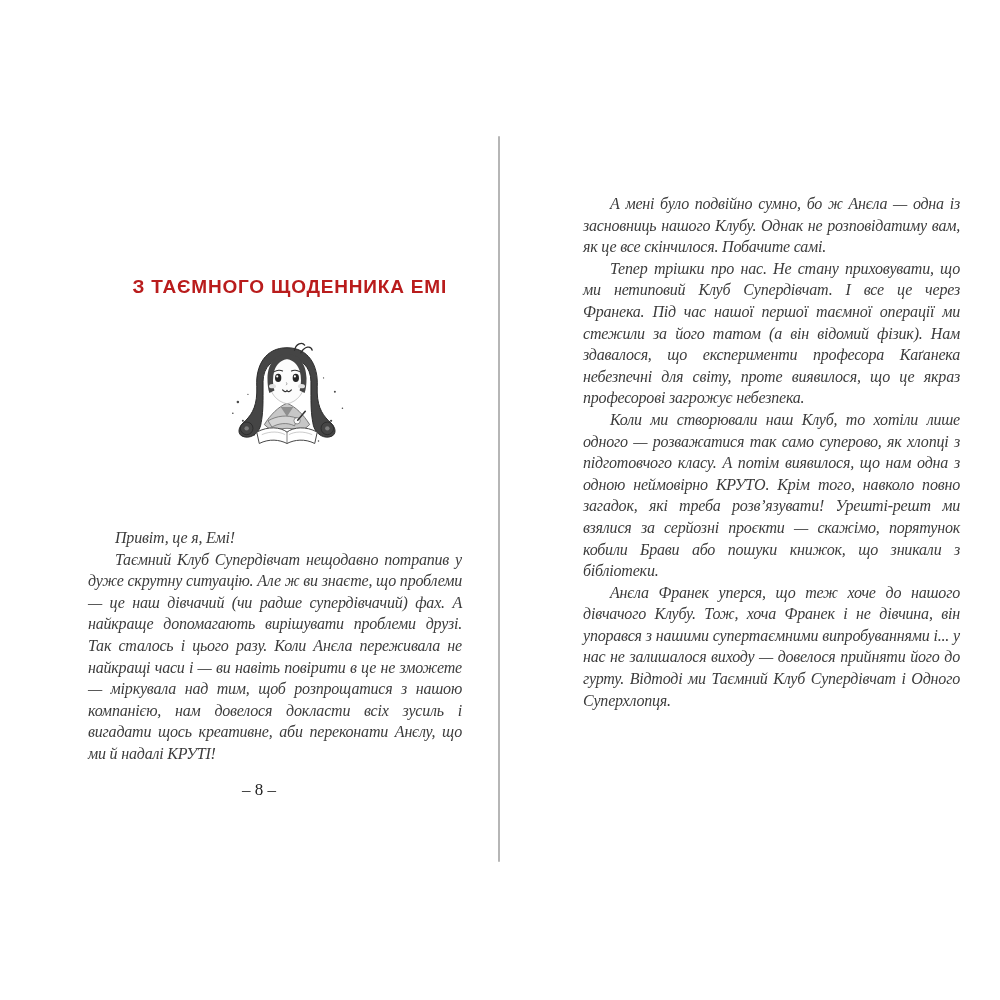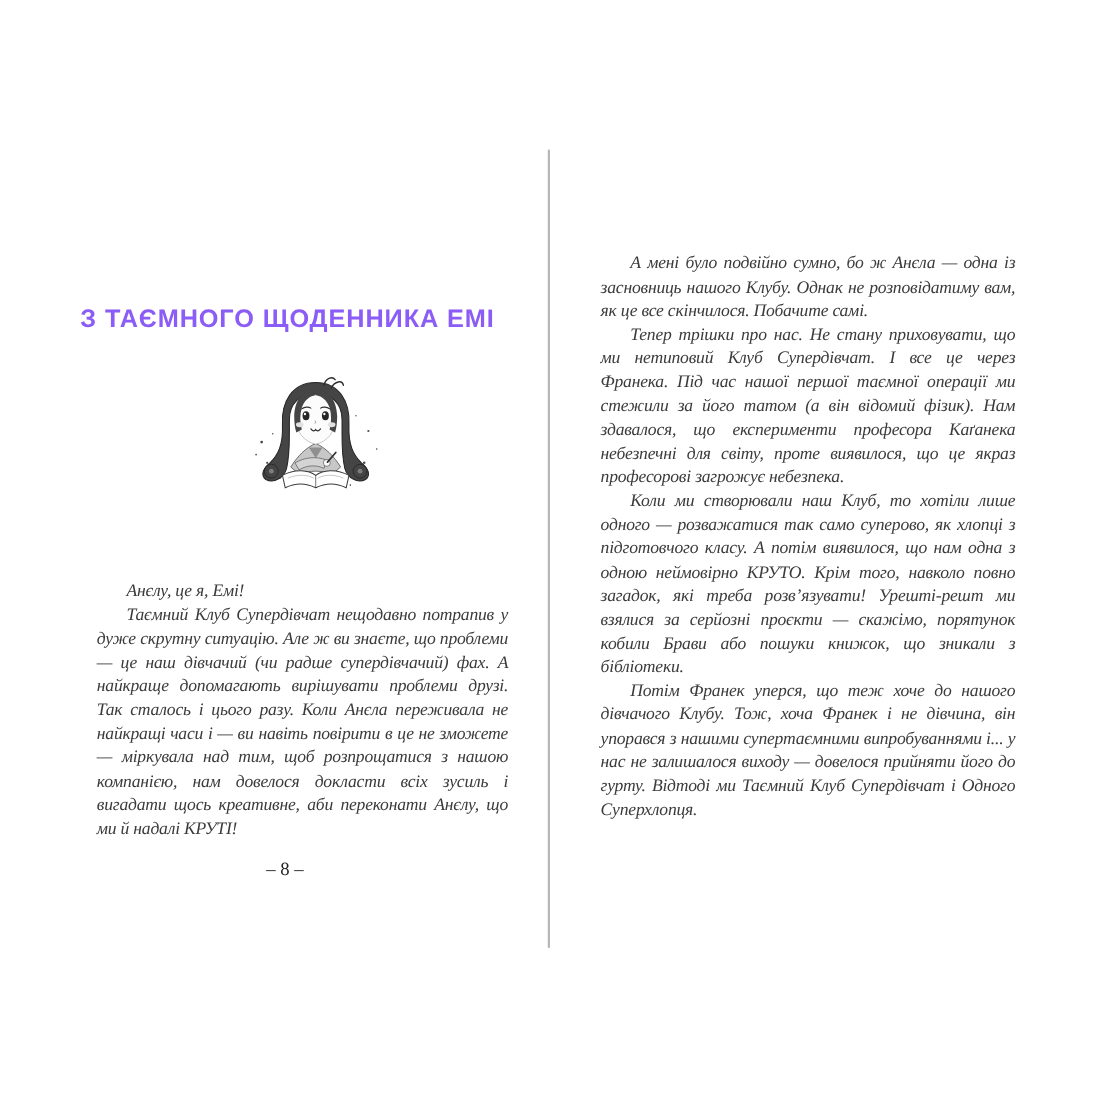--- a/index.html
+++ b/index.html
@@ -6,28 +6,28 @@
   body {
     width:1000px; height:1000px; position:relative; overflow:hidden;
     background:#ffffff;
     font-family:"Liberation Serif", serif;
   }
   .divider {
     position:absolute; left:498px; top:136px; width:2px; height:726px;
     background:#b6b6b6; border-radius:1px;
   }
   .left-col  { position:absolute; left:88px;  top:0;     width:374px; height:1000px; }
-  .right-col { position:absolute; left:546px; top:193px; width:377px;margin-top:36px; }
+  .right-col { position:absolute; left:583px; top:193px; width:377px; }
 
   .chapter-title {
     position:absolute; top:276px; left:-15px; width:374px;
     text-align:right;
     font-family:"Liberation Sans", sans-serif;
-    font-weight:bold; font-size:23px; letter-spacing:0.8px;
-    color:#8b5cf6; white-space:nowrap;
+    font-weight:bold; font-size:19px; letter-spacing:0.8px;
+    color:#b91c1c; white-space:nowrap;
   }
   .illustration-wrap {
     position:absolute; top:340px; left:12px; width:374px;
     display:flex; justify-content:center;
   }
   .left-text { position:absolute; top:527px; left:0; width:374px; }
 
   p.body {
     margin:0; text-indent:27px; text-align:justify;
     font-style:italic; font-size:16px; line-height:21.6px;
@@ -97,25 +97,25 @@
 
       <ellipse cx="77" cy="73" rx="5.5" ry="3.5" fill="#e0e0e0"></ellipse>
       <ellipse cx="123" cy="73" rx="5.5" ry="3.5" fill="#e0e0e0"></ellipse>
 
       <path d="M99,67 q2.5,3 -0.5,4.5" fill="none" stroke="#777777" stroke-width="1"></path>
       <path d="M93,79 Q97,84 100,80 Q103,84 107,79" fill="none" stroke="#2e2e2e" stroke-width="1.8" stroke-linecap="round"></path>
     </svg>
   </div>
 
   <div class="left-text">
-    <p class="body">Анєлу, це я, Емі!</p>
+    <p class="body">Привіт, це я, Емі!</p>
     <p class="body">Таємний Клуб Супердівчат нещодавно потрапив у дуже скрутну ситуацію. Але ж ви знаєте, що проблеми — це наш дівчачий (чи радше супердівчачий) фах. А найкраще допомагають вирішувати проблеми друзі. Так сталось і цього разу. Коли Анєла переживала не найкращі часи і — ви навіть повірити в це не зможете — міркувала над тим, щоб розпрощатися з нашою компанією, нам довелося докласти всіх зусиль і вигадати щось креативне, аби переконати Анєлу, що ми й надалі КРУТІ!</p>
   </div>
 
   <div class="pageno">– 8 –</div>
 </div>
 
 <div class="right-col">
   <p class="body">А мені було подвійно сумно, бо ж Анєла — одна із засновниць нашого Клубу. Однак не розповідатиму вам, як це все скінчилося. Побачите самі.</p>
   <p class="body">Тепер трішки про нас. Не стану приховувати, що ми нетиповий Клуб Супердівчат. І все це через Франека. Під час нашої першої таємної операції ми стежили за його татом (а він відомий фізик). Нам здавалося, що експерименти професора Каґанека небезпечні для світу, проте виявилося, що це якраз професорові загрожує небезпека.</p>
   <p class="body">Коли ми створювали наш Клуб, то хотіли лише одного — розважатися так само суперово, як хлопці з підготовчого класу. А потім виявилося, що нам одна з одною неймовірно КРУТО. Крім того, навколо повно загадок, які треба розв’язувати! Урешті-решт ми взялися за серйозні проєкти — скажімо, порятунок кобили Брави або пошуки книжок, що зникали з бібліотеки.</p>
-  <p class="body">Потім Франек уперся, що теж хоче до нашого дівчачого Клубу. Тож, хоча Франек і не дівчина, він упорався з нашими супертаємними випробуваннями і... у нас не залишалося виходу — довелося прийняти його до гурту. Відтоді ми Таємний Клуб Супердівчат і Одного Суперхлопця.</p>
+  <p class="body">Анєла Франек уперся, що теж хоче до нашого дівчачого Клубу. Тож, хоча Франек і не дівчина, він упорався з нашими супертаємними випробуваннями і... у нас не залишалося виходу — довелося прийняти його до гурту. Відтоді ми Таємний Клуб Супердівчат і Одного Суперхлопця.</p>
 </div>
 
 </body></html>

